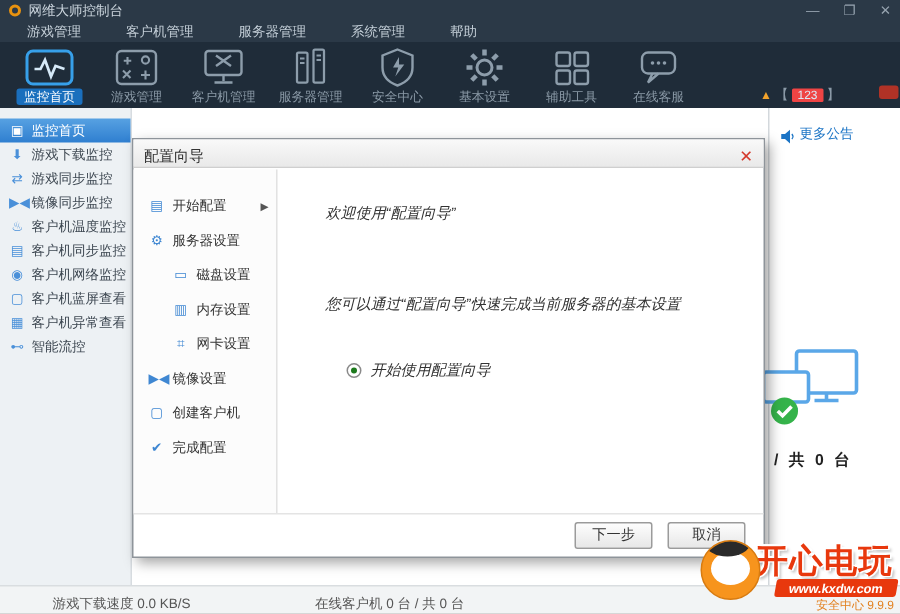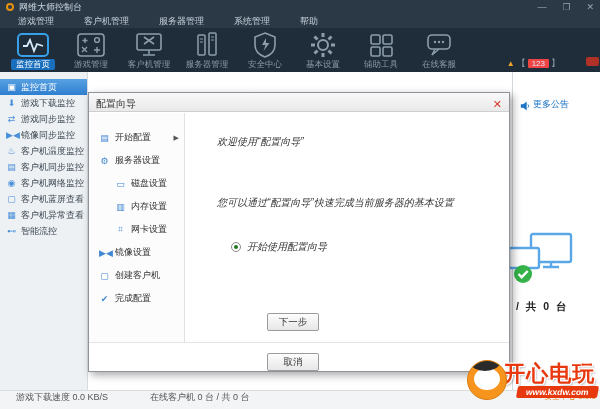--- a/index.html
+++ b/index.html
@@ -36,21 +36,21 @@
              border-right:1px solid #d7dce0; padding-top:7px; }
   .side-item { height:16px; display:flex; align-items:center; gap:4px; padding-left:6px;
                font-size:9px; color:#3d4751; white-space:nowrap; }
   .side-item .sic { width:11px; text-align:center; color:#4a90d9; font-size:9px; flex:none; }
   .side-item.active { background:linear-gradient(#57a1e2,#2f7fd0); color:#fff; }
   .side-item.active .sic { color:#fff; }
 
   
   .rpanel { position:absolute; top:72px; right:0; bottom:19px; width:88px; background:#fff;
             border-left:1px solid #d3d8dc; z-index:1; }
-  .announce { display:flex; align-items:flex-end; gap:3px; margin:26px 0 0 7px; color:#1b74c5; font-size:9px; }
+  .announce { display:flex; align-items:flex-end; gap:3px; margin:11px 0 0 7px; color:#1b74c5; font-size:9px; }
   .client-illu { position:absolute; top:158px; left:-8px; }
   .count-text { position:absolute; top:228px; left:3px; font-size:10.5px; font-weight:bold;
                 color:#222; letter-spacing:2px; white-space:nowrap; }
 
   
   .dialog { position:absolute; left:88px; top:92px; width:422px; height:280px; background:#fff;
             border:1px solid #8e949a; box-shadow:3px 3px 8px rgba(0,0,0,.35); z-index:20; }
   .dlg-title { height:19px; background:linear-gradient(#f9f9f9,#e9e9e9); border-bottom:1px solid #cfcfcf;
                display:flex; align-items:flex-end; padding:0 7px; font-size:10px; color:#333; }
   .dlg-close { margin-left:auto; color:#d4392c; font-weight:bold; font-size:11px; cursor:default; }
@@ -63,29 +63,29 @@
   .step .cur { margin-left:auto; color:#555; font-size:7px; }
   .dlg-content { flex:1; padding:22px 10px 0 32px; font-size:10px; color:#333;font-style:italic; }
   .welcome { margin-bottom:18px; }
   .descr { margin-bottom:30px;margin-top:47px; }
   .radio-row { display:flex; align-items:center; gap:6px; margin:0 0 12px 14px; }
   .radio { width:10px; height:10px; border:1px solid #8a8a8a; border-radius:50%; background:#fff;
            position:relative; flex:none; }
   .radio.checked::after { content:""; position:absolute; left:2px; top:2px; width:4px; height:4px;
            border-radius:50%; background:#1d7a1d; }
   .dlg-footer { position:absolute; bottom:0; left:0; right:0; height:29px; border-top:1px solid #e4e4e4;
-                display:flex; align-items:center; justify-content:flex-end; gap:22px; padding-right:12px;flex-direction:column; }
+                display:flex; align-items:center; justify-content:flex-end; gap:10px; padding-right:12px; }
   .btn { min-width:52px; height:18px; line-height:16px; text-align:center; padding:0 10px;
          border:1px solid #9b9b9b; border-radius:2px; background:linear-gradient(#fdfdfd,#e7e7e7);
          font-size:9.5px; color:#333; cursor:default; }
 
   
   .statusbar { position:absolute; bottom:0; left:0; right:0; height:19px; background:#f2f4f5;
-               border-top:1px solid #d9dde0; display:flex; align-items:flex-start; font-size:9px;
-               color:#555; padding:0 4px 0 16px; }
+               border-top:1px solid #d9dde0; display:flex; align-items:flex-end; font-size:9px;
+               color:#555; padding:0 4px 0 35px;gap:41px; }
   .status-online { margin-left:42px; }
   .status-version { margin-left:auto; color:#e2801f; font-size:8px; }
 
   
   .watermark { position:absolute; right:2px; bottom:9px; z-index:40; display:flex; align-items:center; }
   .mascot { width:40px; height:40px; border-radius:50%; background:#f7941d; position:relative;
             overflow:hidden; border:1px solid #d87b10; margin-right:-4px; flex:none; }
   .mascot::before { content:""; position:absolute; left:6px; top:7px; width:26px; height:22px;
             border-radius:50%; background:#fff; }
   .mascot::after { content:""; position:absolute; left:2px; top:-8px; width:30px; height:18px;

